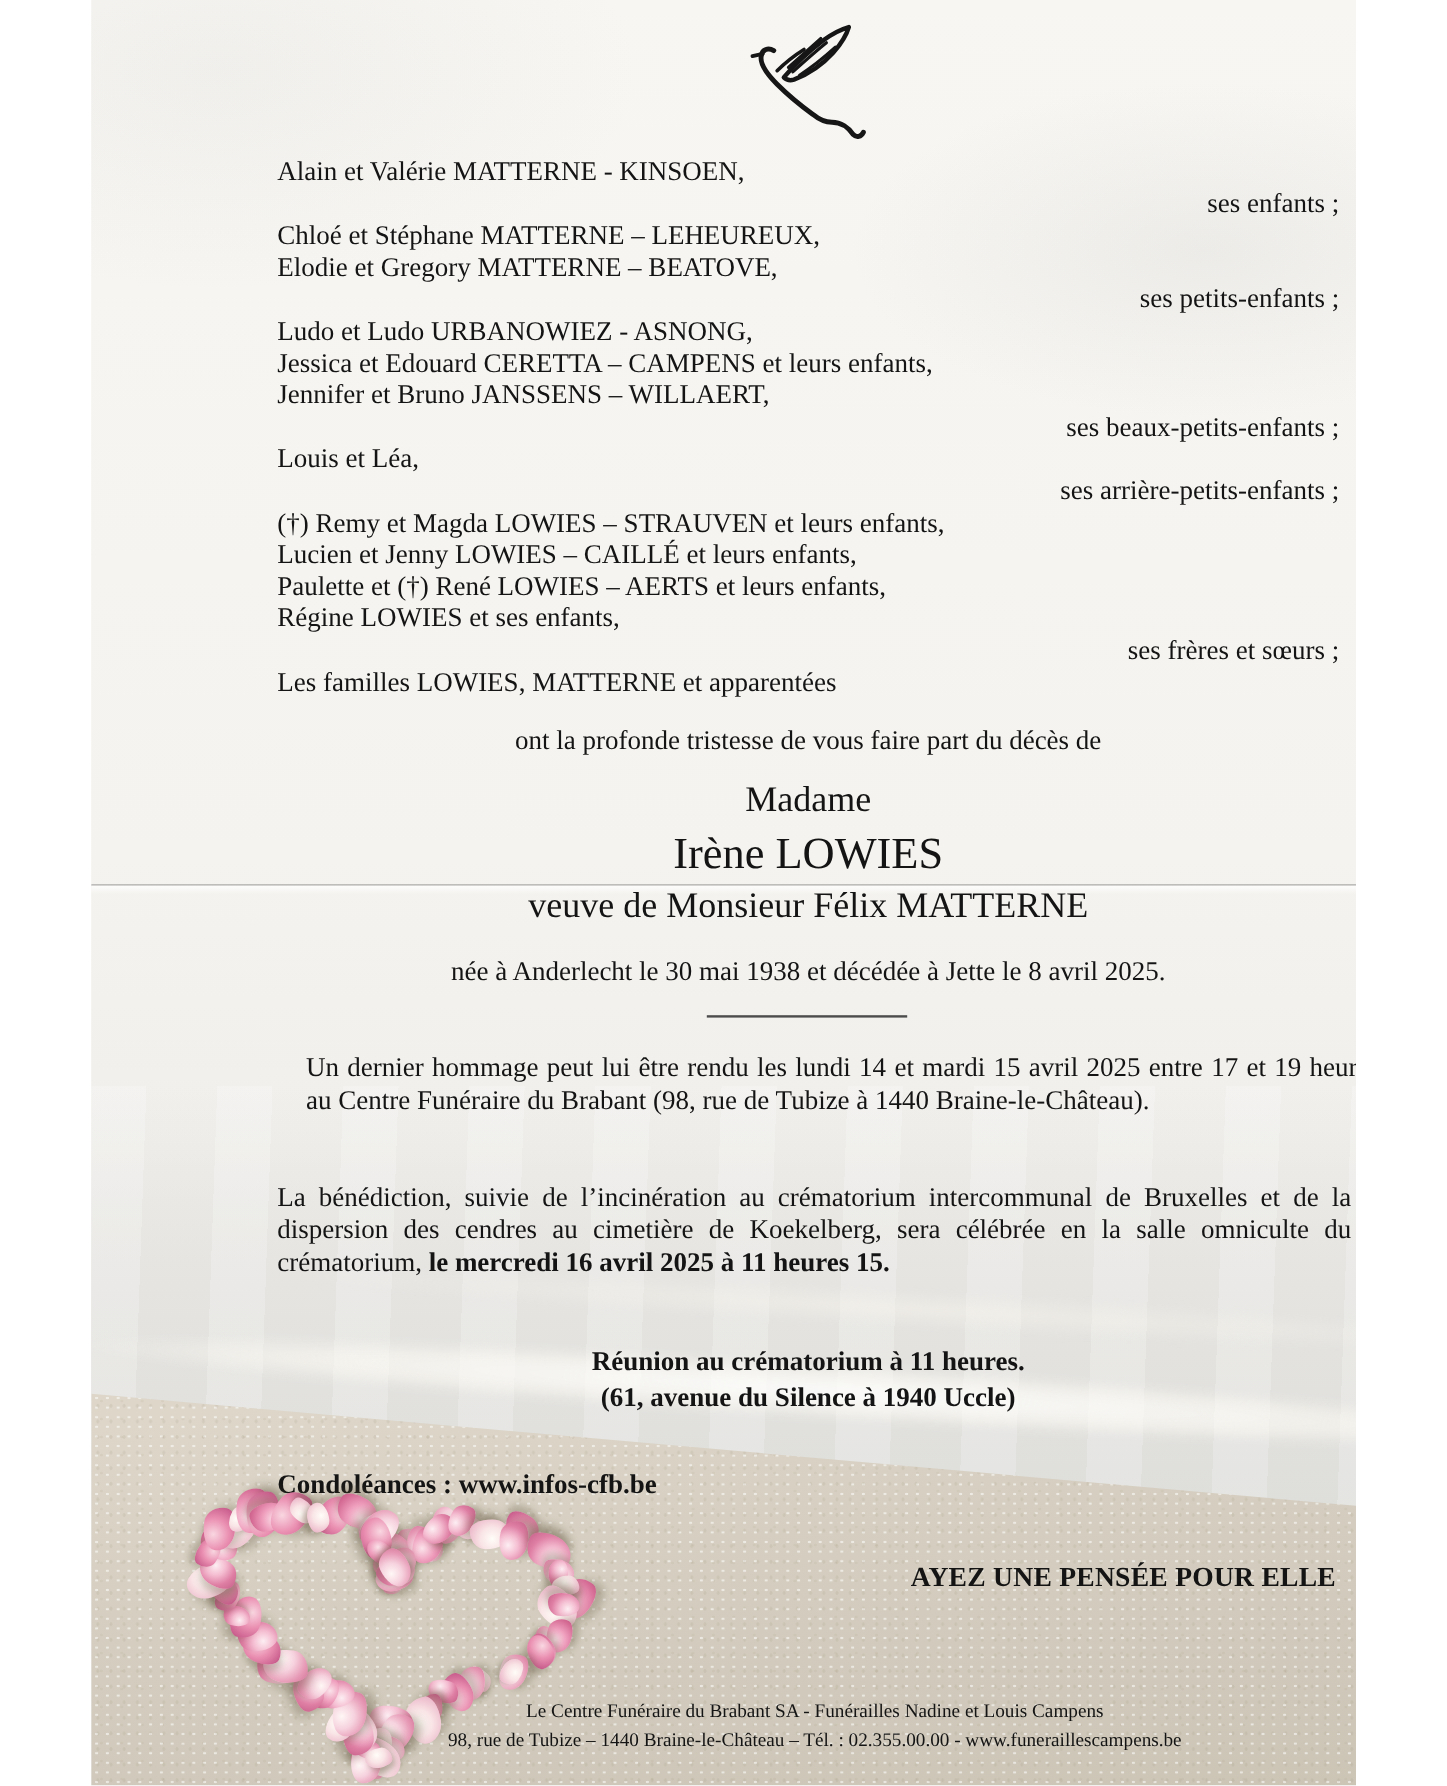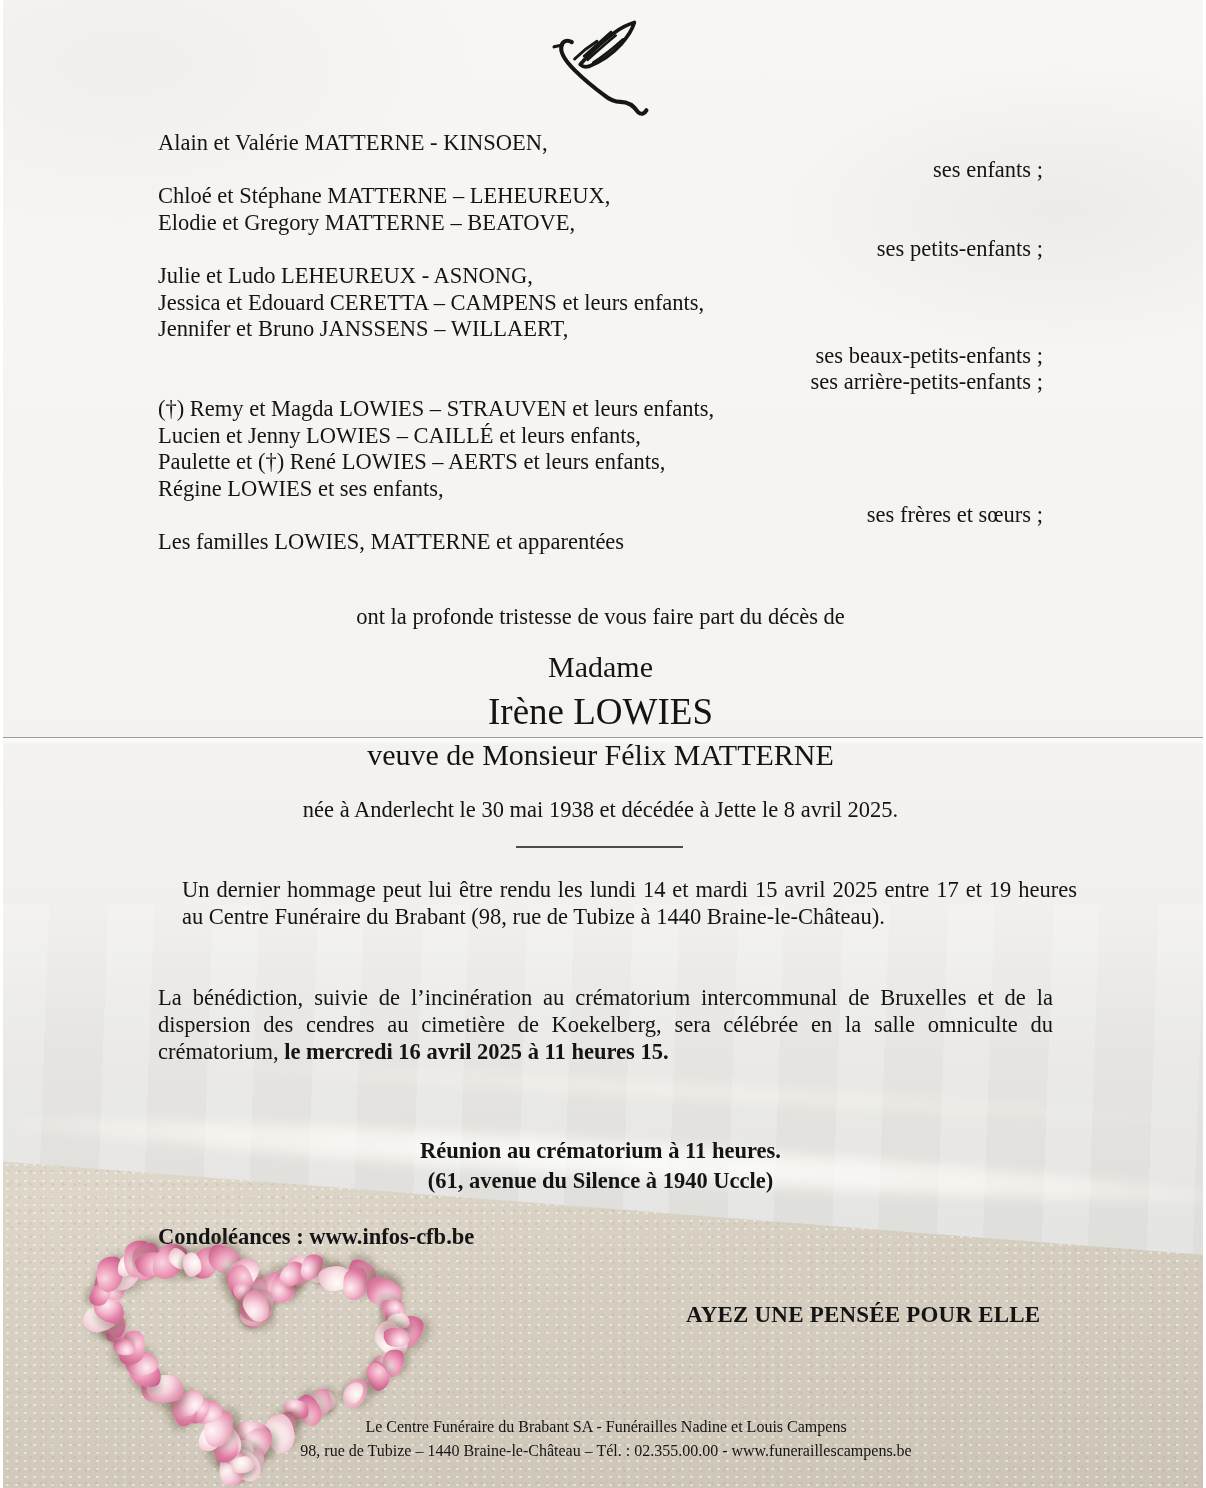--- a/index.html
+++ b/index.html
@@ -1,17 +1,17 @@
 <!DOCTYPE html>
 <html><head>
 <meta charset="utf-8">
 <style>
   html,body{margin:0;padding:0;background:#ffffff;}
   .page{
-    position:relative;width:1200px;height:1488px;margin:0 auto;overflow:hidden;
+    position:relative;width:1054px;height:1488px;margin:0 auto;overflow:hidden;
     font-family:"Liberation Serif","DejaVu Serif",serif;color:#141414;
     background:
       radial-gradient(ellipse 420px 200px at 88% 14%, rgba(190,190,188,.18), transparent 70%),
       radial-gradient(ellipse 500px 260px at 10% 4%, rgba(200,200,198,.15), transparent 70%),
       linear-gradient(#f7f6f3 0%, #f4f3ef 48%, #f0efec 64%, #ebeae7 72%, #e7e6e3 100%);
   }
   
   .beach{position:absolute;left:0;right:0;top:905px;height:583px;pointer-events:none;}
   .water{
     position:absolute;inset:0;
@@ -92,45 +92,46 @@
     <path d="M46,38 C56,29 66,20 75,12" stroke-width="2.6"></path>
     <path d="M36,41 C44,33 52,27 60,22" stroke-width="3.2"></path>
   </svg>
 
   <div class="content fam" style="position:absolute;">
     <div>Alain et Valérie MATTERNE - KINSOEN,</div>
     <div class="rel">ses enfants ;</div>
     <div>Chloé et Stéphane MATTERNE – LEHEUREUX,</div>
     <div>Elodie et Gregory MATTERNE – BEATOVE,</div>
     <div class="rel">ses petits-enfants ;</div>
-    <div>Julie et Ludo LEHEUREUX - ASNONG,</div>
+    <div>Ludo et Ludo URBANOWIEZ - ASNONG,</div>
     <div>Jessica et Edouard CERETTA – CAMPENS et leurs enfants,</div>
     <div>Jennifer et Bruno JANSSENS – WILLAERT,</div>
     <div class="rel">ses beaux-petits-enfants ;</div>
+    <div>Louis et Léa,</div>
     <div class="rel">ses arrière-petits-enfants ;</div>
     <div>(†) Remy et Magda LOWIES – STRAUVEN et leurs enfants,</div>
     <div>Lucien et Jenny LOWIES – CAILLÉ et leurs enfants,</div>
     <div>Paulette et (†) René LOWIES – AERTS et leurs enfants,</div>
     <div>Régine LOWIES et ses enfants,</div>
     <div class="rel">ses frères et sœurs ;</div>
     <div>Les familles LOWIES, MATTERNE et apparentées</div>
   </div>
 
   <div class="content intro" style="position:absolute;">ont la profonde tristesse de vous faire part du décès de</div>
   <div class="content madame" style="position:absolute;">Madame</div>
   <div class="content name" style="position:absolute;">Irène LOWIES</div>
   <div class="content veuve" style="position:absolute;">veuve de Monsieur Félix MATTERNE</div>
   <div class="content nee" style="position:absolute;">née à Anderlecht le 30 mai 1938 et décédée à Jette le 8 avril 2025.</div>
 
   <div class="divider"></div>
 
   <div class="content para para1" style="position:absolute;margin-left:24px;">Un dernier hommage peut lui être rendu les lundi 14 et mardi 15 avril 2025 entre 17 et 19 heures au Centre Funéraire du Brabant (98, rue de Tubize à 1440 Braine-le-Château).</div>
   <div class="content para para2" style="position:absolute;"><span>La bénédiction, suivie de l’incinération au crématorium intercommunal de Bruxelles et de la dispersion des cendres au cimetière de Koekelberg, sera célébrée en la salle omniculte du crématorium, </span><span class="b">le mercredi 16 avril 2025 à 11 heures 15.</span></div>
 
-  <div class="content reunion" style="position:absolute;margin-top:16px;">
+  <div class="content reunion" style="position:absolute;">
     <div>Réunion au crématorium à 11 heures.</div>
     <div>(61, avenue du Silence à 1940 Uccle)</div>
   </div>
 
   <div class="content condoleances" style="position:absolute;">Condoléances : www.infos-cfb.be</div>
 
   <div class="tribute">AYEZ UNE PENSÉE POUR ELLE</div>
 
   <div class="heart">
       <div class="petal" style="left: 157.398px; top: 60.4709px; transform: rotate(107deg) scale(0.78); background: radial-gradient(circle at 40% 30%, rgb(255, 247, 246) 0%, rgb(246, 210, 222) 35%, rgb(230, 152, 180) 68%, rgb(207, 111, 149) 100%);"></div>

